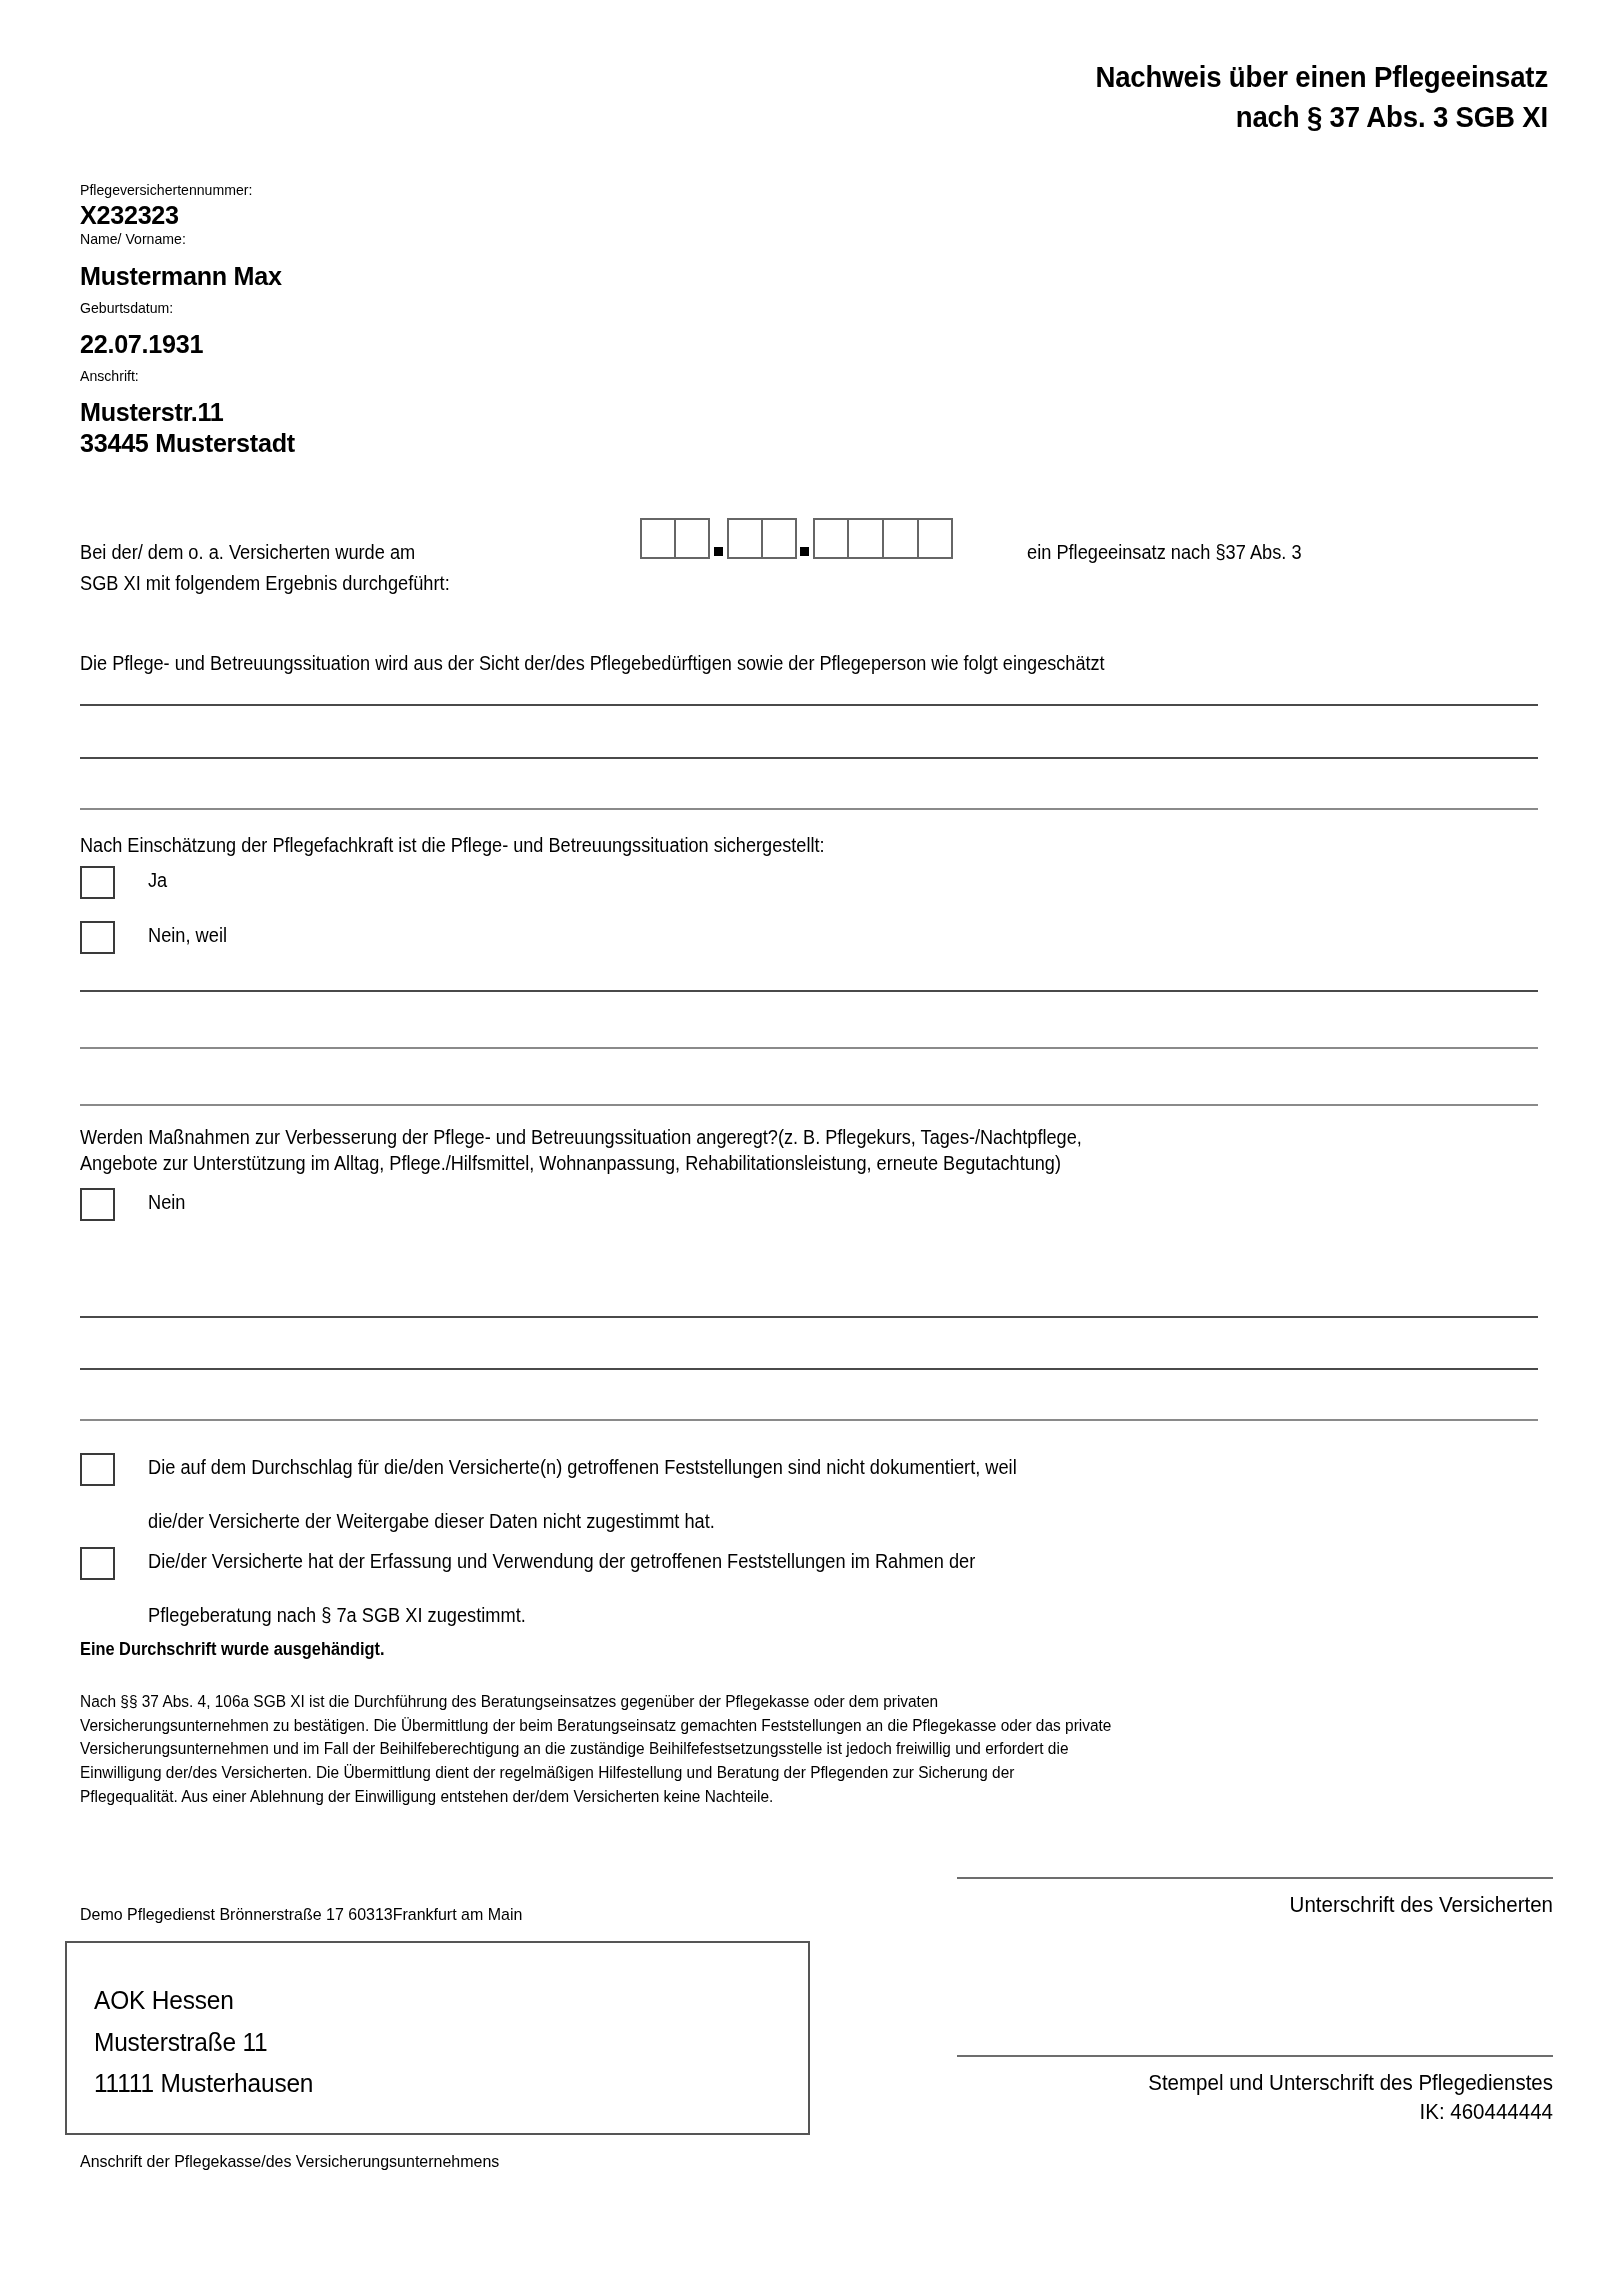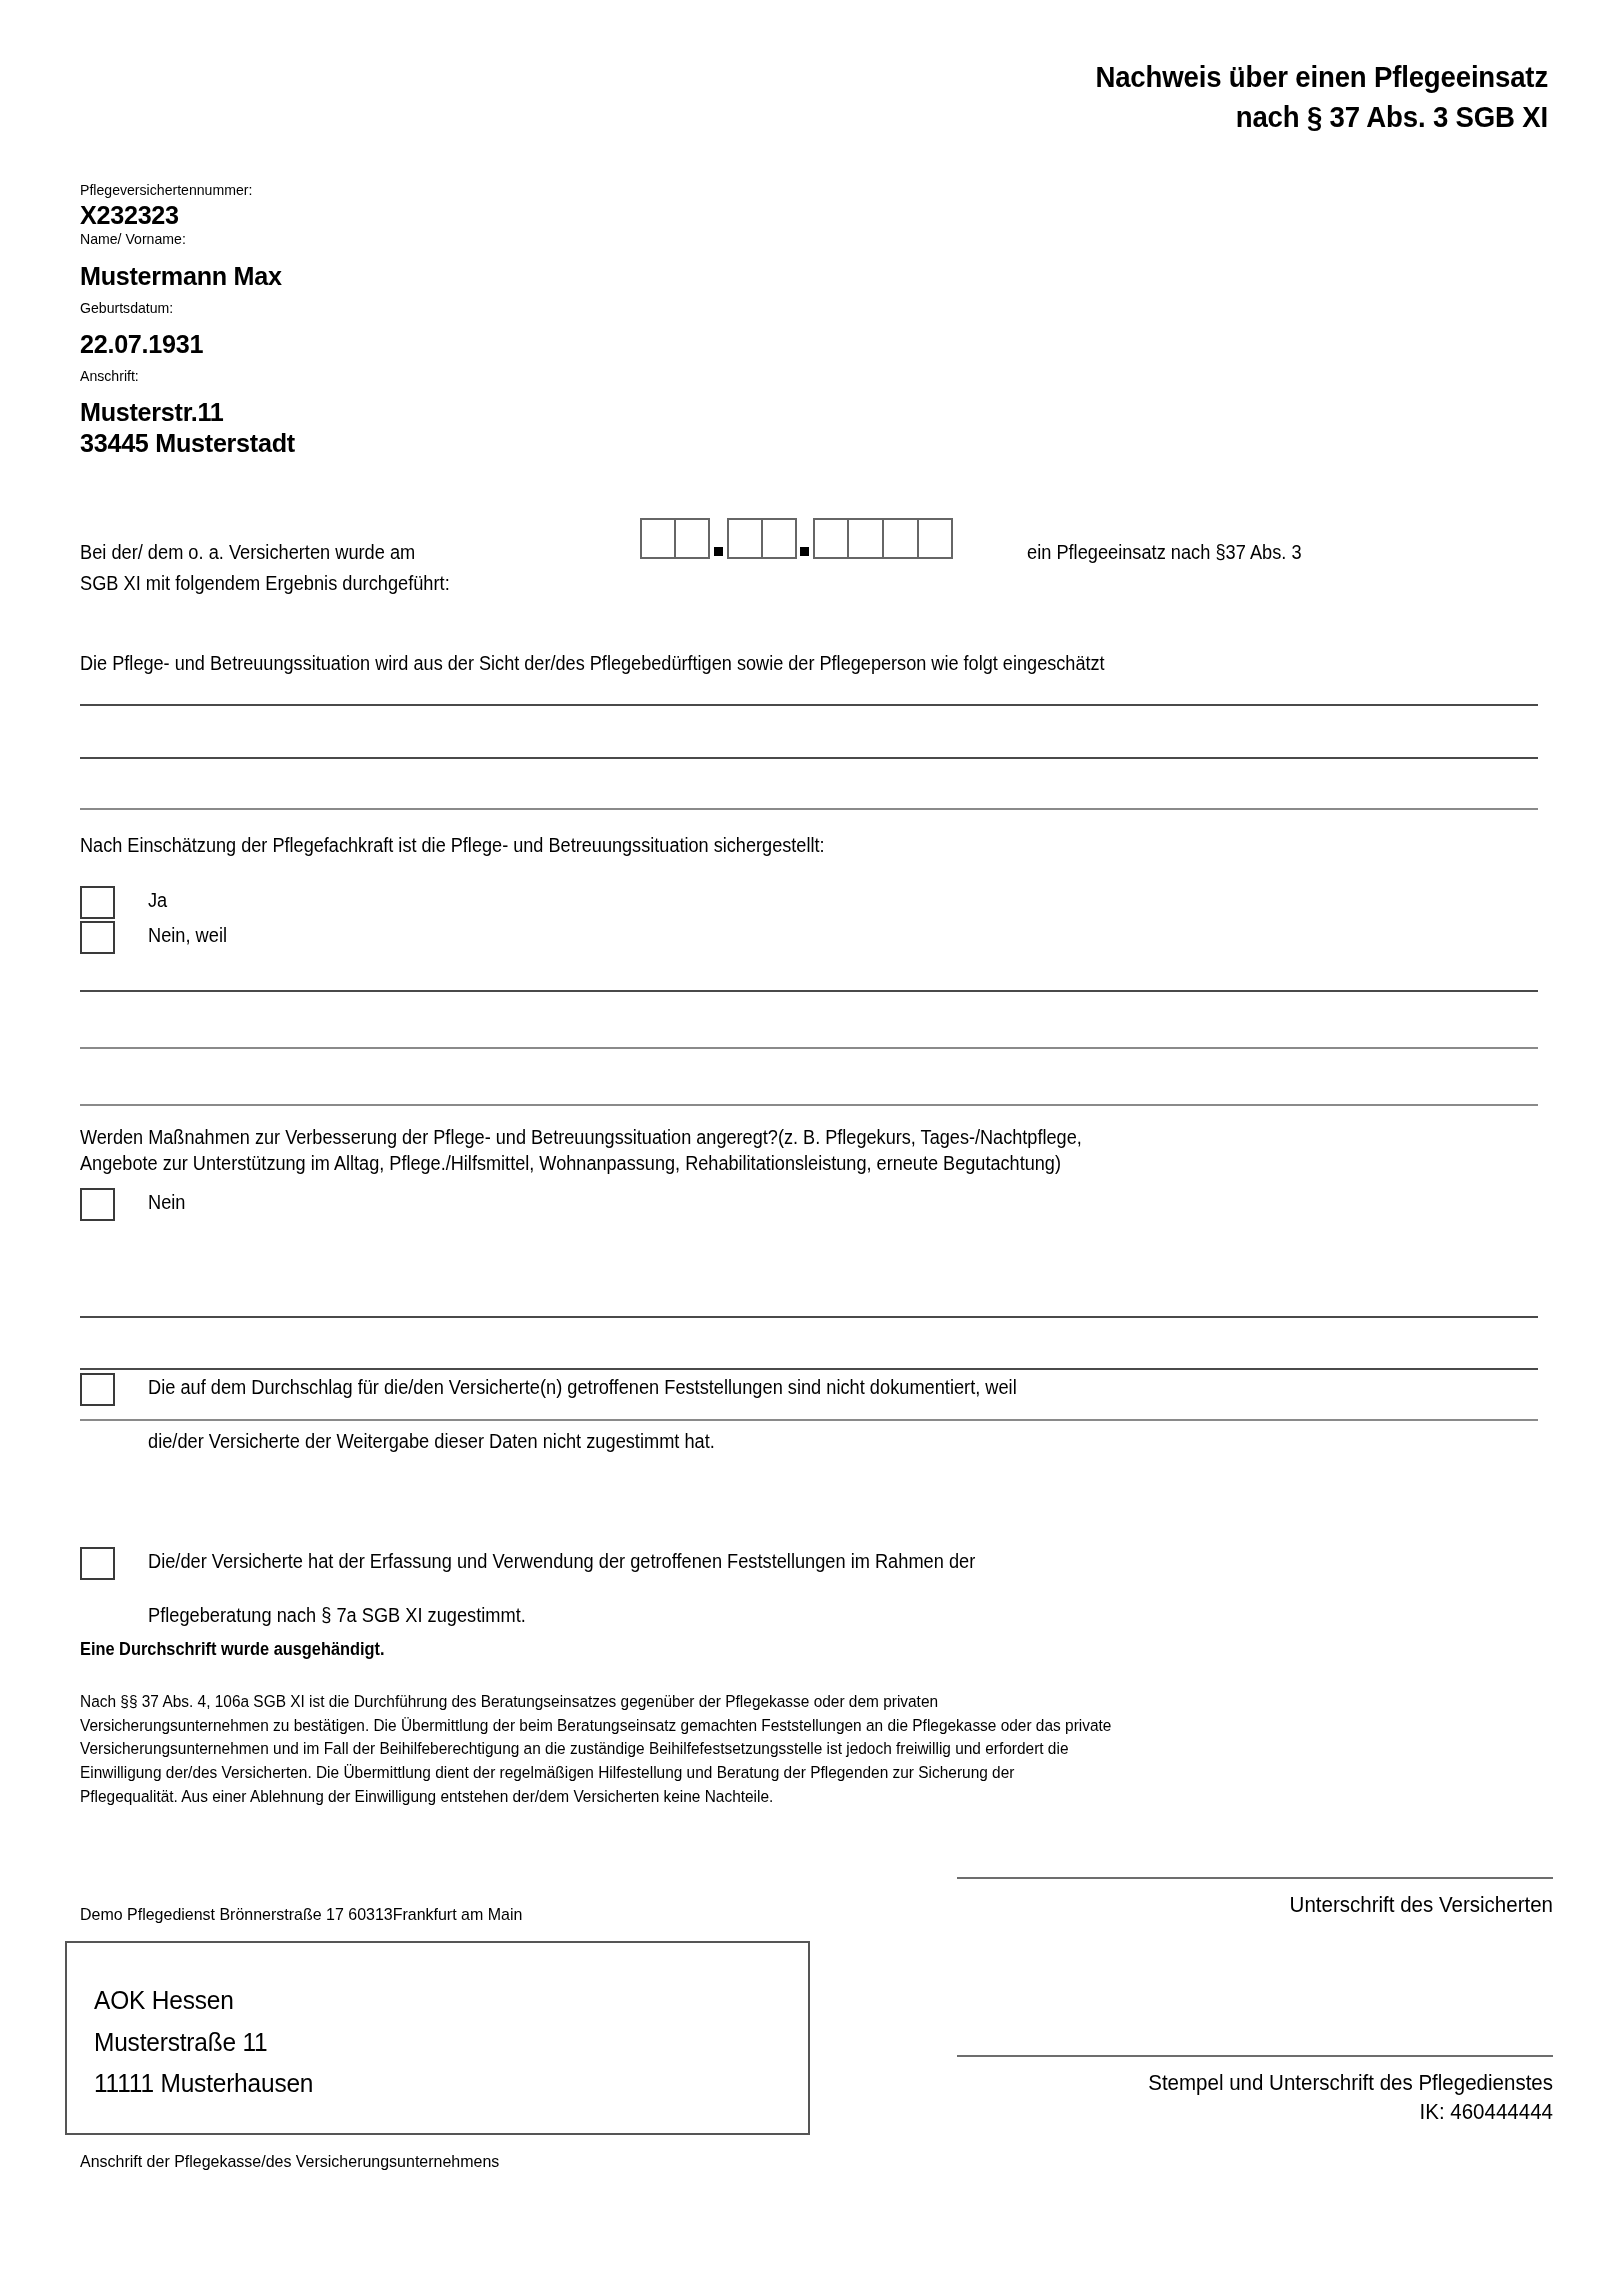--- a/index.html
+++ b/index.html
@@ -299,21 +299,21 @@
 
   <div class="after-date">ein Pflegeeinsatz nach §37 Abs. 3</div>
 
   <div class="qtext" style="top:649px;">Die Pflege- und Betreuungssituation wird aus der Sicht der/des Pflegebedürftigen sowie der Pflegeperson wie folgt eingeschätzt</div>
   <div class="rule" style="top:704px;"></div>
   <div class="rule" style="top:757px;"></div>
   <div class="rule light" style="top:808px;"></div>
 
   <div class="qtext" style="top:831px;">Nach Einschätzung der Pflegefachkraft ist die Pflege- und Betreuungssituation sichergestellt:</div>
 
-  <div class="opt" style="left:80px; top:866px;margin-top:20px;">
+  <div class="opt" style="left:80px; top:866px;">
     <span class="box opt-box"></span>
     <span class="opt-label">Ja</span>
   </div>
   <div class="opt" style="left:80px; top:921px;">
     <span class="box opt-box"></span>
     <span class="opt-label">Nein, weil</span>
   </div>
 
   <div class="rule" style="top:990px;"></div>
   <div class="rule light" style="top:1047px;"></div>
@@ -326,21 +326,21 @@
 
   <div class="opt" style="left:80px; top:1188px;">
     <span class="box opt-box"></span>
     <span class="opt-label">Nein</span>
   </div>
 
   <div class="rule" style="top:1316px;"></div>
   <div class="rule" style="top:1368px;"></div>
   <div class="rule light" style="top:1419px;"></div>
 
-  <div class="opt" style="left:80px; top:1373px;">
+  <div class="opt" style="left:80px; top:1453px;">
     <span class="box opt-box"></span>
     <span class="opt-label">
       <span>Die auf dem Durchschlag für die/den Versicherte(n) getroffenen Feststellungen sind nicht dokumentiert, weil</span>
       <span class="l2">die/der Versicherte der Weitergabe dieser Daten nicht zugestimmt hat.</span>
     </span>
   </div>
 
   <div class="opt" style="left:80px; top:1547px;">
     <span class="box opt-box"></span>
     <span class="opt-label">

